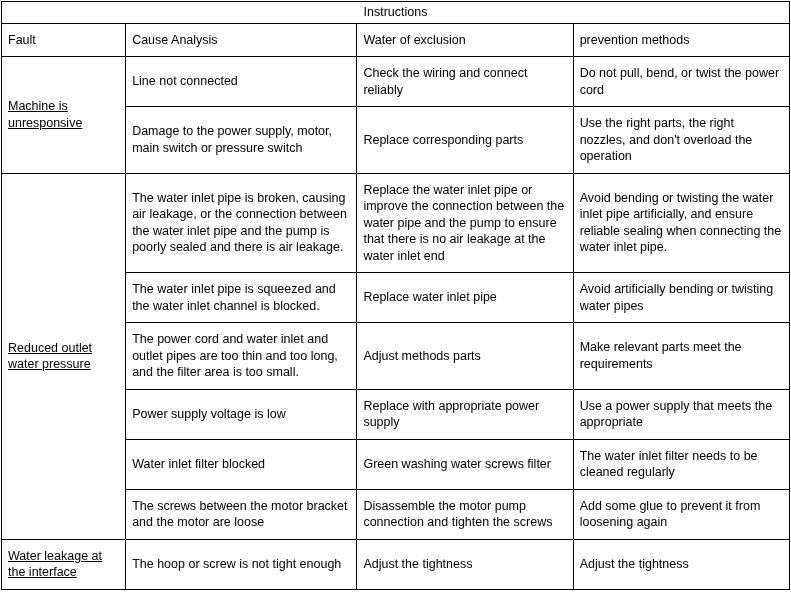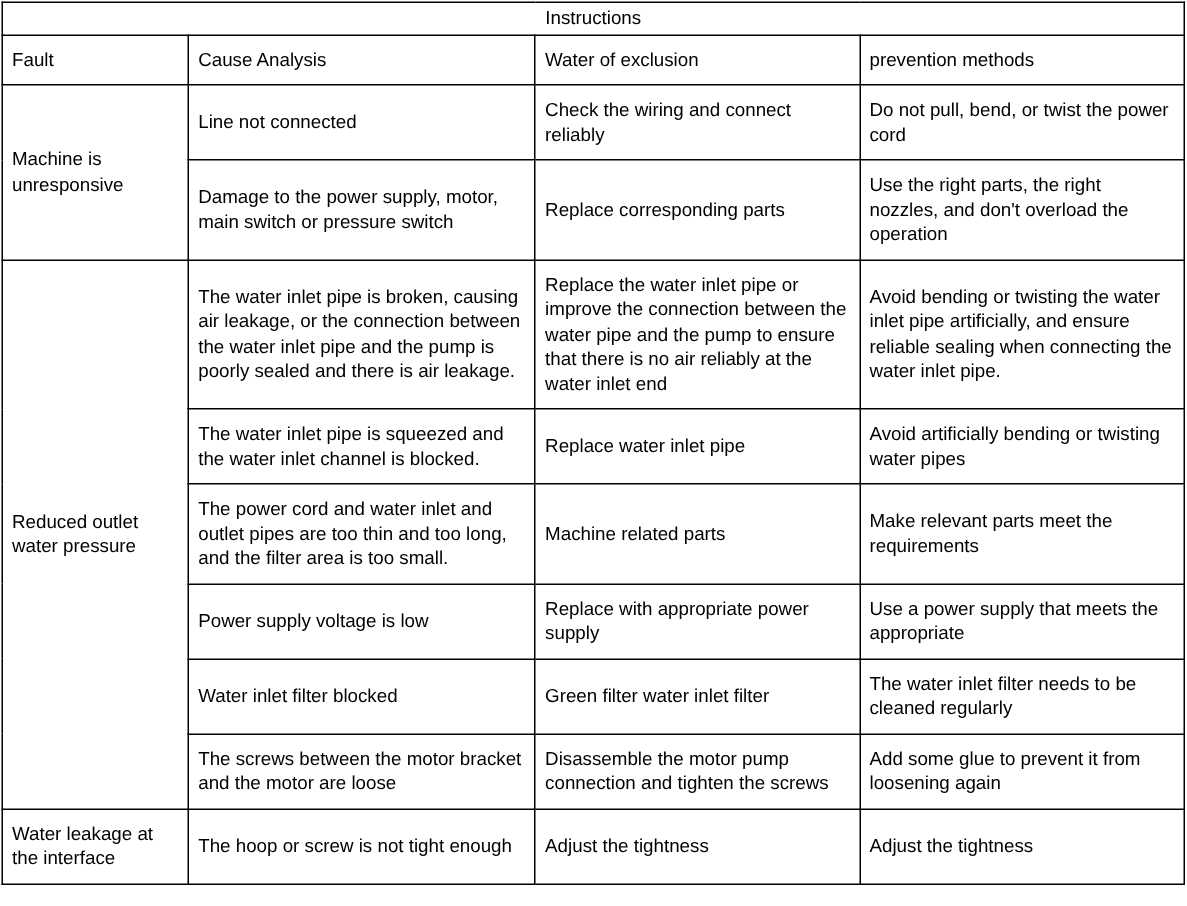--- a/index.html
+++ b/index.html
@@ -45,20 +45,21 @@
   .header-row td {
     font-weight: bold;
     padding: 3px 6px;
   }
   .col-fault   { width: 124px; }
   .col-cause   { width: 231px; }
   .col-method  { width: 216px; }
   .col-prevent { width: 216px; }
   .fault-cell {
     vertical-align: middle;
+    text-decoration: underline;
   }
 </style>
 </head>
 <body>
 
 <div class="page">
   <table class="instructions">
     <colgroup>
       <col class="col-fault">
       <col class="col-cause">
@@ -84,41 +85,41 @@
       </tr>
       <tr>
         <td>Damage to the power supply, motor, main switch or pressure switch</td>
         <td>Replace corresponding parts</td>
         <td>Use the right parts, the right nozzles, and don't overload the operation</td>
       </tr>
 
       <tr>
         <td class="fault-cell" rowspan="6">Reduced outlet water pressure</td>
         <td>The water inlet pipe is broken, causing air leakage, or the connection between the water inlet pipe and the pump is poorly sealed and there is air leakage.</td>
-        <td>Replace the water inlet pipe or improve the connection between the water pipe and the pump to ensure that there is no air reliably at the water inlet end</td>
+        <td>Replace the water inlet pipe or improve the connection between the water pipe and the pump to ensure that there is no air leakage at the water inlet end</td>
         <td>Avoid bending or twisting the water inlet pipe artificially, and ensure reliable sealing when connecting the water inlet pipe.</td>
       </tr>
       <tr>
         <td>The water inlet pipe is squeezed and the water inlet channel is blocked.</td>
         <td>Replace water inlet pipe</td>
         <td>Avoid artificially bending or twisting water pipes</td>
       </tr>
       <tr>
         <td>The power cord and water inlet and outlet pipes are too thin and too long, and the filter area is too small.</td>
-        <td>Machine related parts</td>
+        <td>Adjust methods parts</td>
         <td>Make relevant parts meet the requirements</td>
       </tr>
       <tr>
         <td>Power supply voltage is low</td>
         <td>Replace with appropriate power supply</td>
         <td>Use a power supply that meets the appropriate</td>
       </tr>
       <tr>
         <td>Water inlet filter blocked</td>
-        <td>Green filter water inlet filter</td>
+        <td>Green washing water screws filter</td>
         <td>The water inlet filter needs to be cleaned regularly</td>
       </tr>
       <tr>
         <td>The screws between the motor bracket and the motor are loose</td>
         <td>Disassemble the motor pump connection and tighten the screws</td>
         <td>Add some glue to prevent it from loosening again</td>
       </tr>
 
       <tr>
         <td class="fault-cell">Water leakage at the interface</td>

